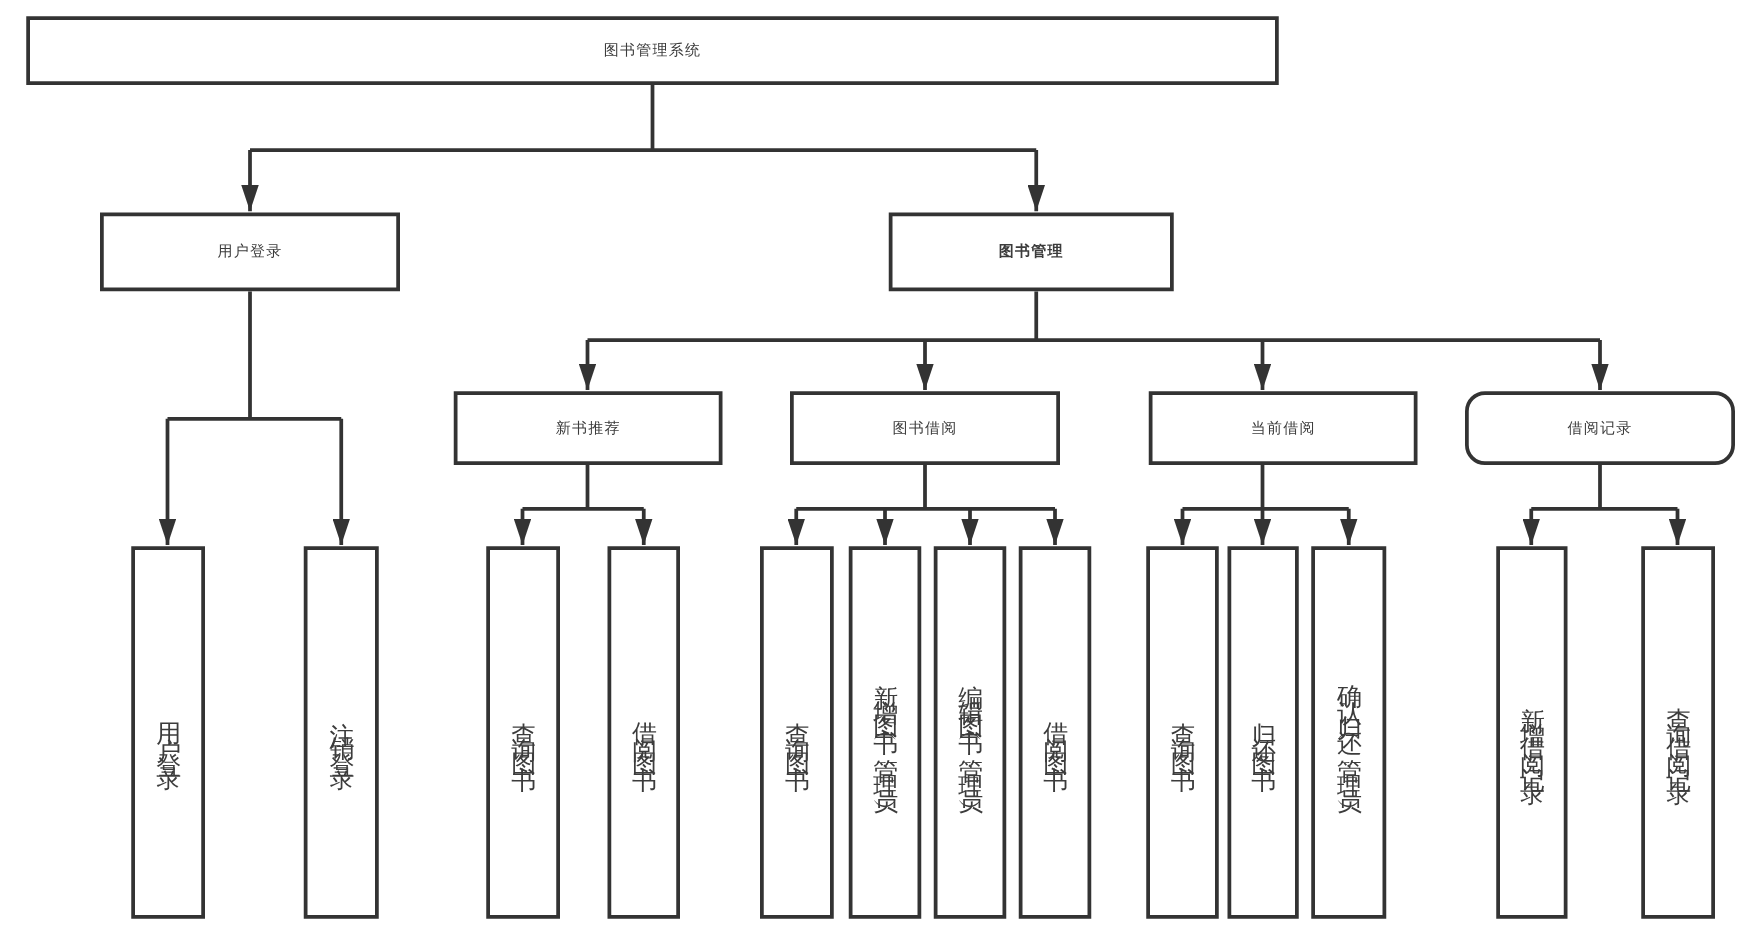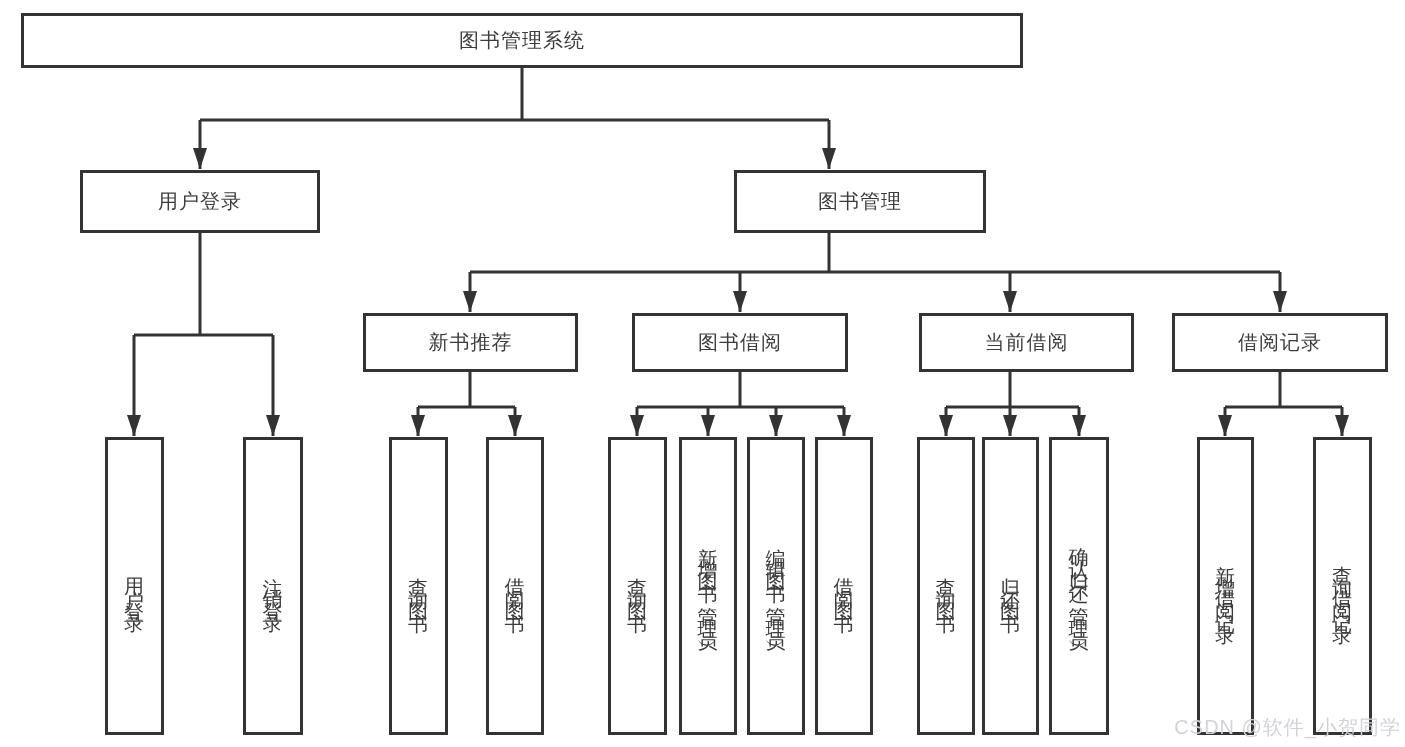--- a/index.html
+++ b/index.html
@@ -30,21 +30,21 @@
     box-sizing:border-box;
     border:3px solid var(--line);
     background:var(--background);
     color:var(--text);
     display:flex;
     align-items:center;
     justify-content:center;
     text-align:center;
   }
   .h-node{
-    font-size:20px;
+    font-size:12px;
     letter-spacing:1px;
   }
   .v-node{
     writing-mode:vertical-rl;
     text-orientation:mixed;
     font-size:20px;
     letter-spacing:12px;
     line-height:1;
   }
   .watermark{
@@ -101,40 +101,39 @@
 
       <path d="M1280,372 V407 M1225,407 H1342"></path>
       <path d="M1225,407 V436" marker-end="url(#arrow)"></path>
       <path d="M1342,407 V436" marker-end="url(#arrow)"></path>
     </g>
   </svg>
 
   <div class="node h-node" style="left:21px;top:13px;width:1002px;height:55px;">图书管理系统</div>
 
   <div class="node h-node" style="left:80px;top:170px;width:240px;height:63px;">用户登录</div>
-  <div class="node h-node" style="left:734px;top:170px;width:252px;height:63px;">图书管理</div>
+  <div class="node h-node" style="left:711px;top:170px;width:228px;height:63px;font-weight:bold;">图书管理</div>
 
   <div class="node h-node" style="left:632px;top:313px;width:216px;height:59px;">图书借阅</div>
   <div class="node h-node" style="left:363px;top:313px;width:215px;height:59px;">新书推荐</div>
   <div class="node h-node" style="left:919px;top:313px;width:215px;height:59px;">当前借阅</div>
-  <div class="node h-node" style="left:1172px;top:313px;width:216px;height:59px;">借阅记录</div>
+  <div class="node h-node" style="left:1172px;top:313px;width:216px;height:59px;border-radius:16px;">借阅记录</div>
 
   <div class="node v-node" style="left:105px;top:437px;width:59px;height:298px;">用户登录</div>
   <div class="node v-node" style="left:243px;top:437px;width:60px;height:298px;">注销登录</div>
 
   <div class="node v-node" style="left:389px;top:437px;width:59px;height:298px;">查询图书</div>
   <div class="node v-node" style="left:486px;top:437px;width:58px;height:298px;">借阅图书</div>
 
   <div class="node v-node" style="left:608px;top:437px;width:59px;height:298px;">查询图书</div>
   <div class="node v-node" style="left:679px;top:437px;width:58px;height:298px;">新增图书（管理员）</div>
   <div class="node v-node" style="left:747px;top:437px;width:58px;height:298px;">编辑图书（管理员）</div>
   <div class="node v-node" style="left:815px;top:437px;width:58px;height:298px;">借阅图书</div>
 
   <div class="node v-node" style="left:917px;top:437px;width:58px;height:298px;">查询图书</div>
   <div class="node v-node" style="left:982px;top:437px;width:57px;height:298px;">归还图书</div>
   <div class="node v-node" style="left:1049px;top:437px;width:60px;height:298px;">确认归还（管理员）</div>
 
   <div class="node v-node" style="left:1197px;top:437px;width:57px;height:298px;">新增借阅记录</div>
   <div class="node v-node" style="left:1313px;top:437px;width:59px;height:298px;">查询借阅记录</div>
 
-  <div class="watermark">CSDN @软件_小贺同学</div>
 
 </div>
 
 </body></html>

